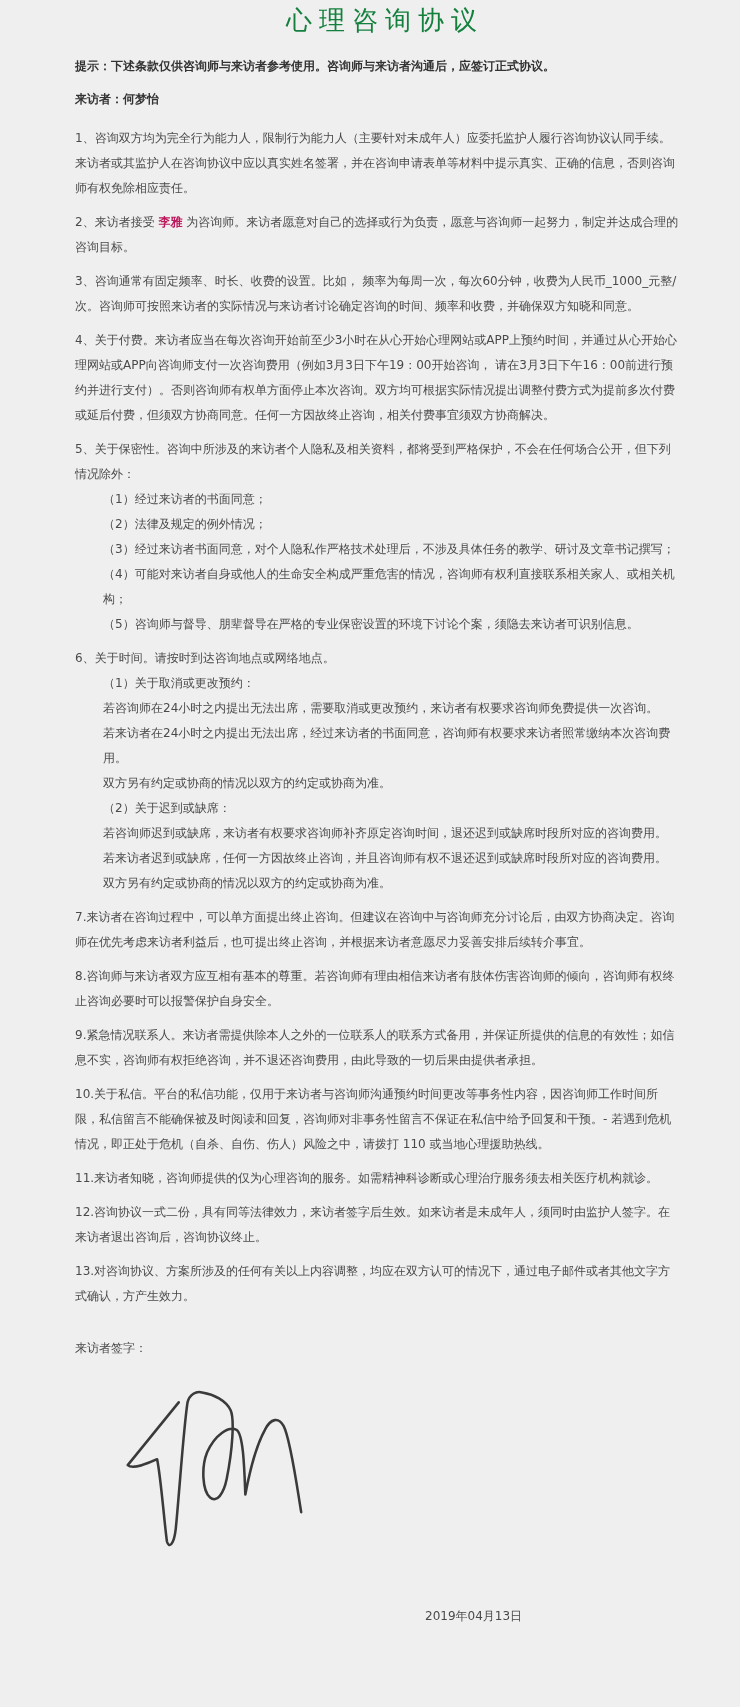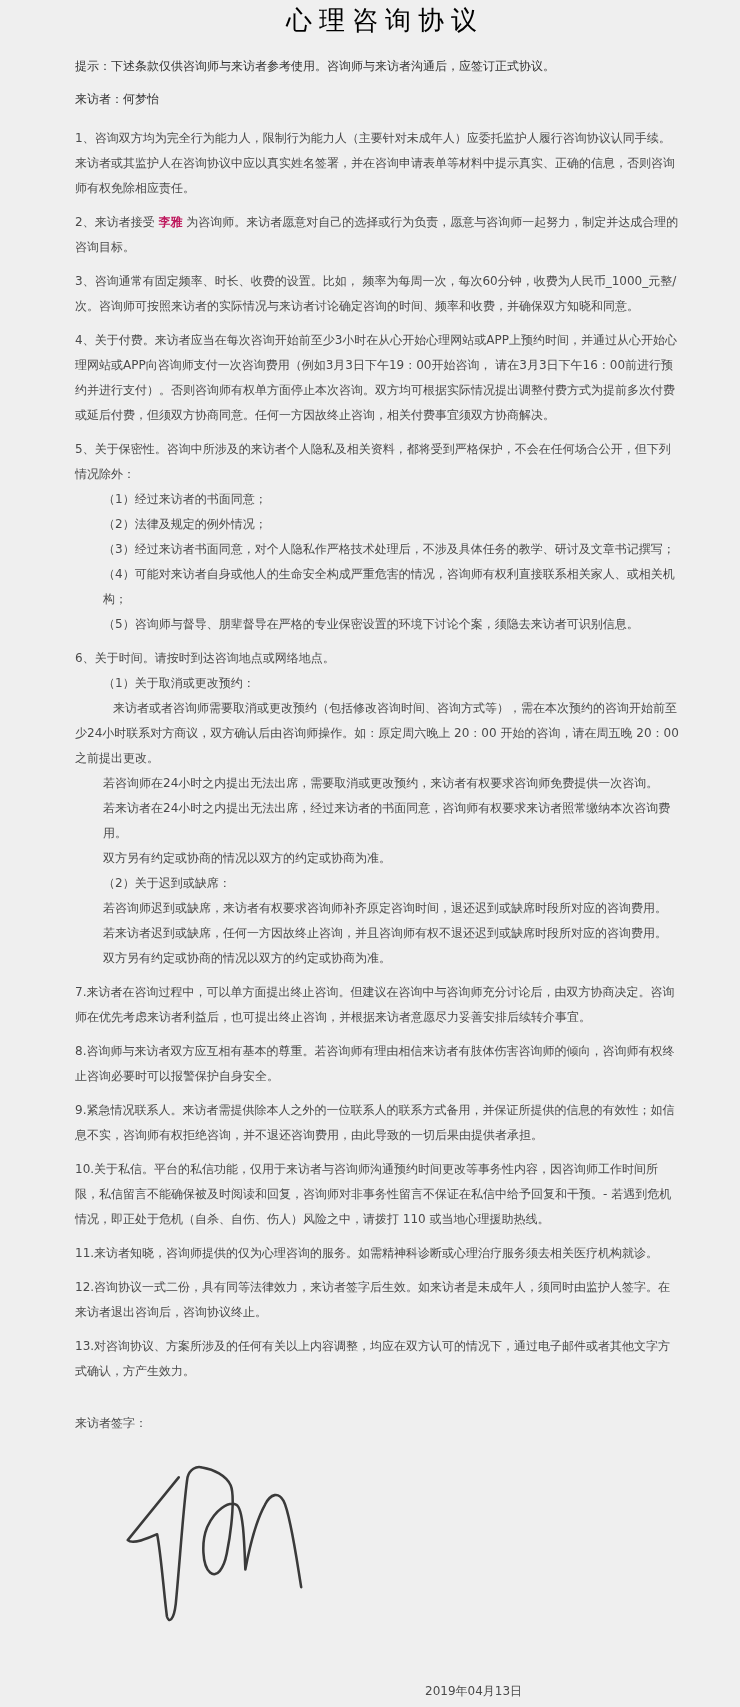--- a/index.html
+++ b/index.html
@@ -15,24 +15,24 @@
     font-size:12px;
     line-height:25px;
     color:#4a4a4a;
   }
   .title {
     font-size:26px;
     line-height:32px;
     font-weight:400;
     letter-spacing:7px;
     text-align:center;
-    color:#000000;
+    color:#15803d;
     margin:4px 0 18px 0;
   }
-  .meta p { margin:0 0 8px 0; font-weight:normal; color:#333333; }
+  .meta p { margin:0 0 8px 0; font-weight:bold; color:#333333; }
   .meta p.client-line { margin-bottom:14px; }
   .clause { margin:0 16px 9px 0; }
   .clause p { margin:0; }
   .sub { padding-left:28px; }
   .hang { margin-left:-13px; text-indent:38px; }
   strong { color:#be185d; font-weight:bold; }
   .sign-label { margin:28px 0 0 0;font-family:Liberation Mono, monospace; }
   .sig-wrap { margin:22px 0 0 40px; width:196px; height:170px; }
   .sig-wrap svg { display:block; width:196px; height:170px; }
   .date-line { margin:50px 0 0 350px; color:#4a4a4a; }
@@ -68,21 +68,20 @@
   <p class="sub">（1）经过来访者的书面同意；</p>
   <p class="sub">（2）法律及规定的例外情况；</p>
   <p class="sub">（3）经过来访者书面同意，对个人隐私作严格技术处理后，不涉及具体任务的教学、研讨及文章书记撰写；</p>
   <p class="sub">（4）可能对来访者自身或他人的生命安全构成严重危害的情况，咨询师有权利直接联系相关家人、或相关机构；</p>
   <p class="sub">（5）咨询师与督导、朋辈督导在严格的专业保密设置的环境下讨论个案，须隐去来访者可识别信息。</p>
 </div>
 
 <div class="clause">
   <p>6、关于时间。请按时到达咨询地点或网络地点。</p>
   <p class="sub">（1）关于取消或更改预约：</p>
-  <p class="hang">来访者或者咨询师需要取消或更改预约（包括修改咨询时间、咨询方式等），需在本次预约的咨询开始前至少24小时联系对方商议，双方确认后由咨询师操作。如：原定周六晚上 20：00 开始的咨询，请在周五晚 20：00 之前提出更改。</p>
   <p class="sub">若咨询师在24小时之内提出无法出席，需要取消或更改预约，来访者有权要求咨询师免费提供一次咨询。</p>
   <p class="sub">若来访者在24小时之内提出无法出席，经过来访者的书面同意，咨询师有权要求来访者照常缴纳本次咨询费用。</p>
   <p class="sub">双方另有约定或协商的情况以双方的约定或协商为准。</p>
   <p class="sub">（2）关于迟到或缺席：</p>
   <p class="sub">若咨询师迟到或缺席，来访者有权要求咨询师补齐原定咨询时间，退还迟到或缺席时段所对应的咨询费用。</p>
   <p class="sub">若来访者迟到或缺席，任何一方因故终止咨询，并且咨询师有权不退还迟到或缺席时段所对应的咨询费用。</p>
   <p class="sub">双方另有约定或协商的情况以双方的约定或协商为准。</p>
 </div>
 
 <div class="clause">

